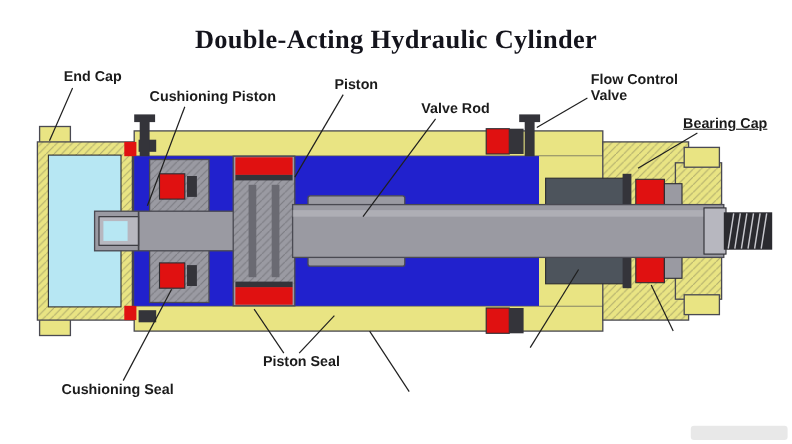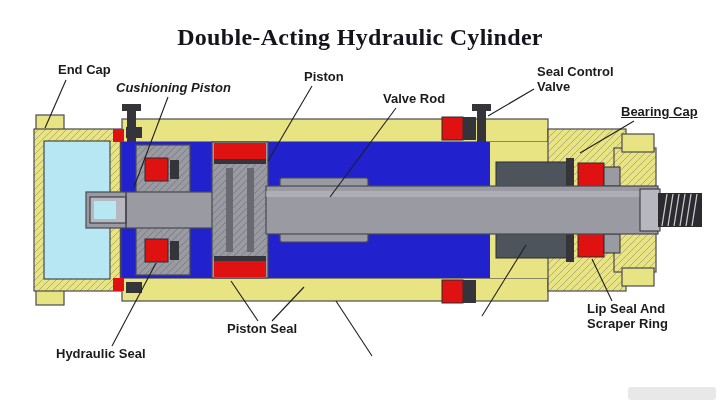--- a/index.html
+++ b/index.html
@@ -150,23 +150,22 @@
       <line x1="112" y1="346" x2="156" y2="263" class="leader"></line>
       <line x1="258" y1="321" x2="231" y2="281" class="leader"></line>
       <line x1="272" y1="321" x2="304" y2="287" class="leader"></line>
       <line x1="372" y1="356" x2="336" y2="301" class="leader"></line>
       <line x1="482" y1="316" x2="526" y2="245" class="leader"></line>
       <line x1="612" y1="301" x2="592" y2="259" class="leader"></line>
     </g>
   </svg>
 
   <div class="lbl" style="left:58px; top:63px;">End Cap</div>
-  <div class="lbl" style="left:116px; top:81px;font-style:italic;">Cushioning Piston</div>
+  <div class="lbl" style="left:136px; top:81px;">Cushioning Piston</div>
   <div class="lbl" style="left:304px; top:70px;">Piston</div>
   <div class="lbl" style="left:383px; top:92px;">Valve Rod</div>
-  <div class="lbl wrap" style="left:537px; top:65px; width:92px;">Seal Control Valve</div>
+  <div class="lbl wrap" style="left:537px; top:65px; width:92px;">Flow Control Valve</div>
   <div class="lbl" style="left:621px; top:105px;text-decoration:underline;">Bearing Cap</div>
-  <div class="lbl" style="left:56px; top:347px;">Hydraulic Seal</div>
-  <div class="lbl" style="left:227px; top:322px;">Piston Seal</div>
-  <div class="lbl wrap" style="left:587px; top:302px; width:92px;">Lip Seal And Scraper Ring</div>
+  <div class="lbl" style="left:56px; top:347px;">Cushioning Seal</div>
+  <div class="lbl" style="left:239px; top:322px;">Piston Seal</div>
 
   <div class="wm"></div>
 </div>
 
 </body></html>

